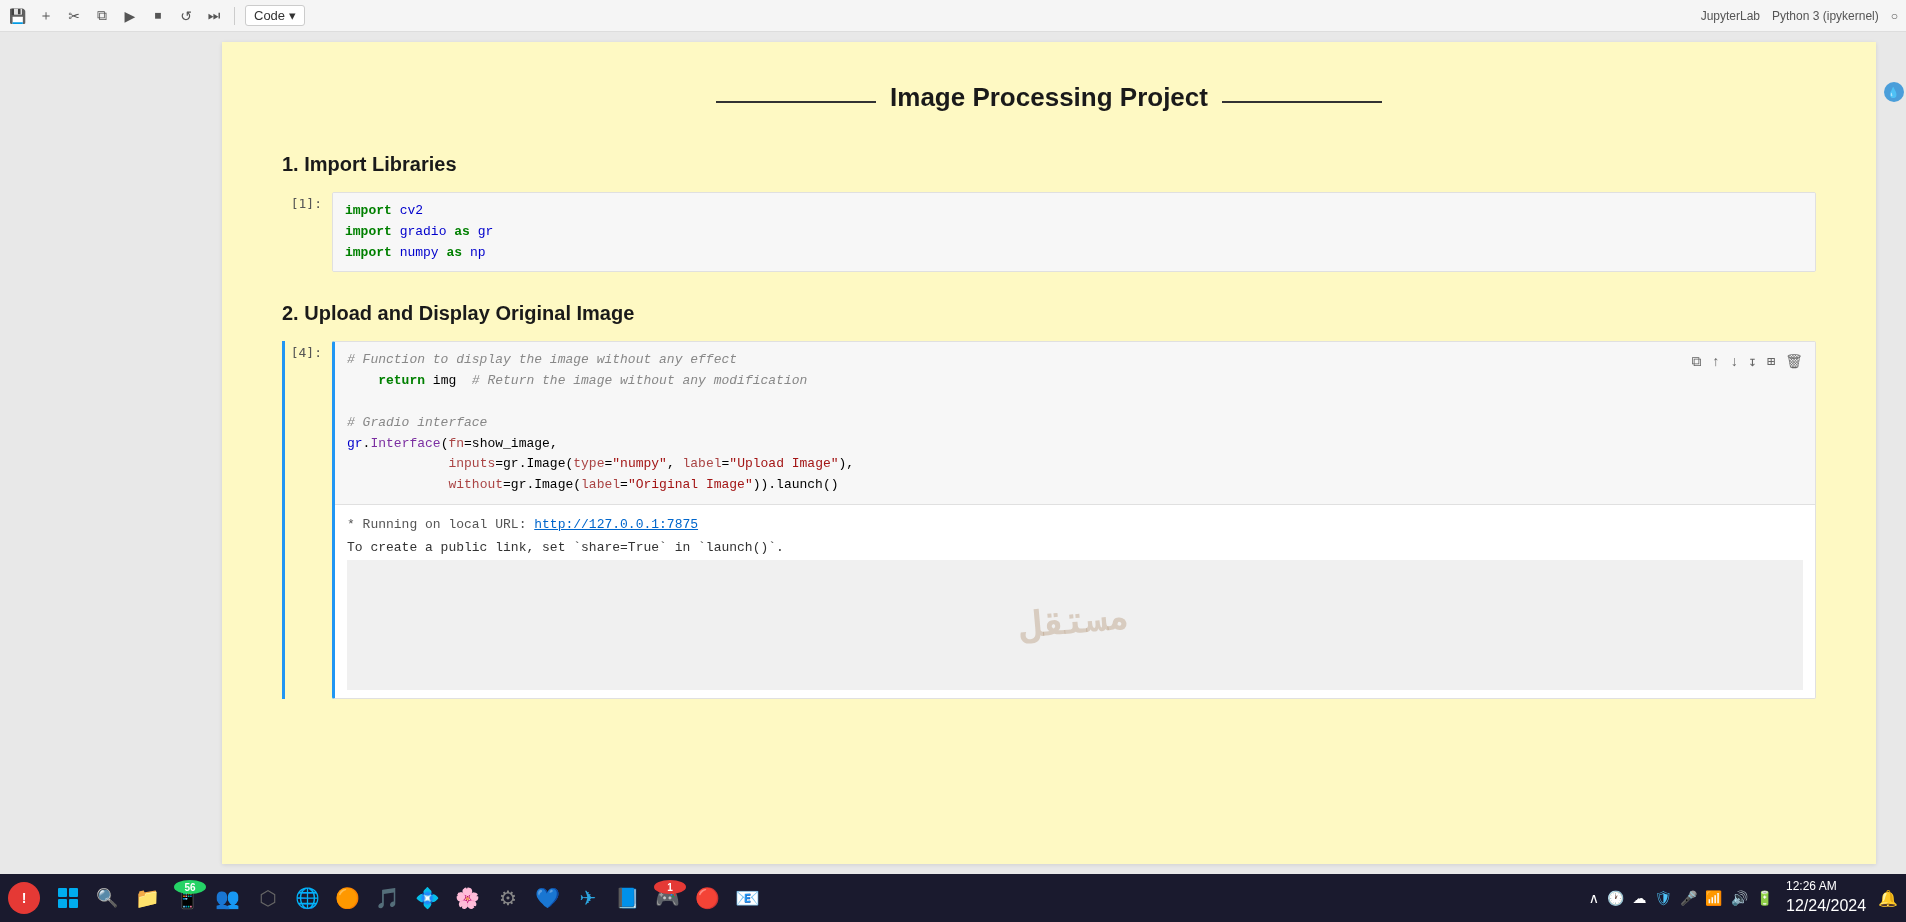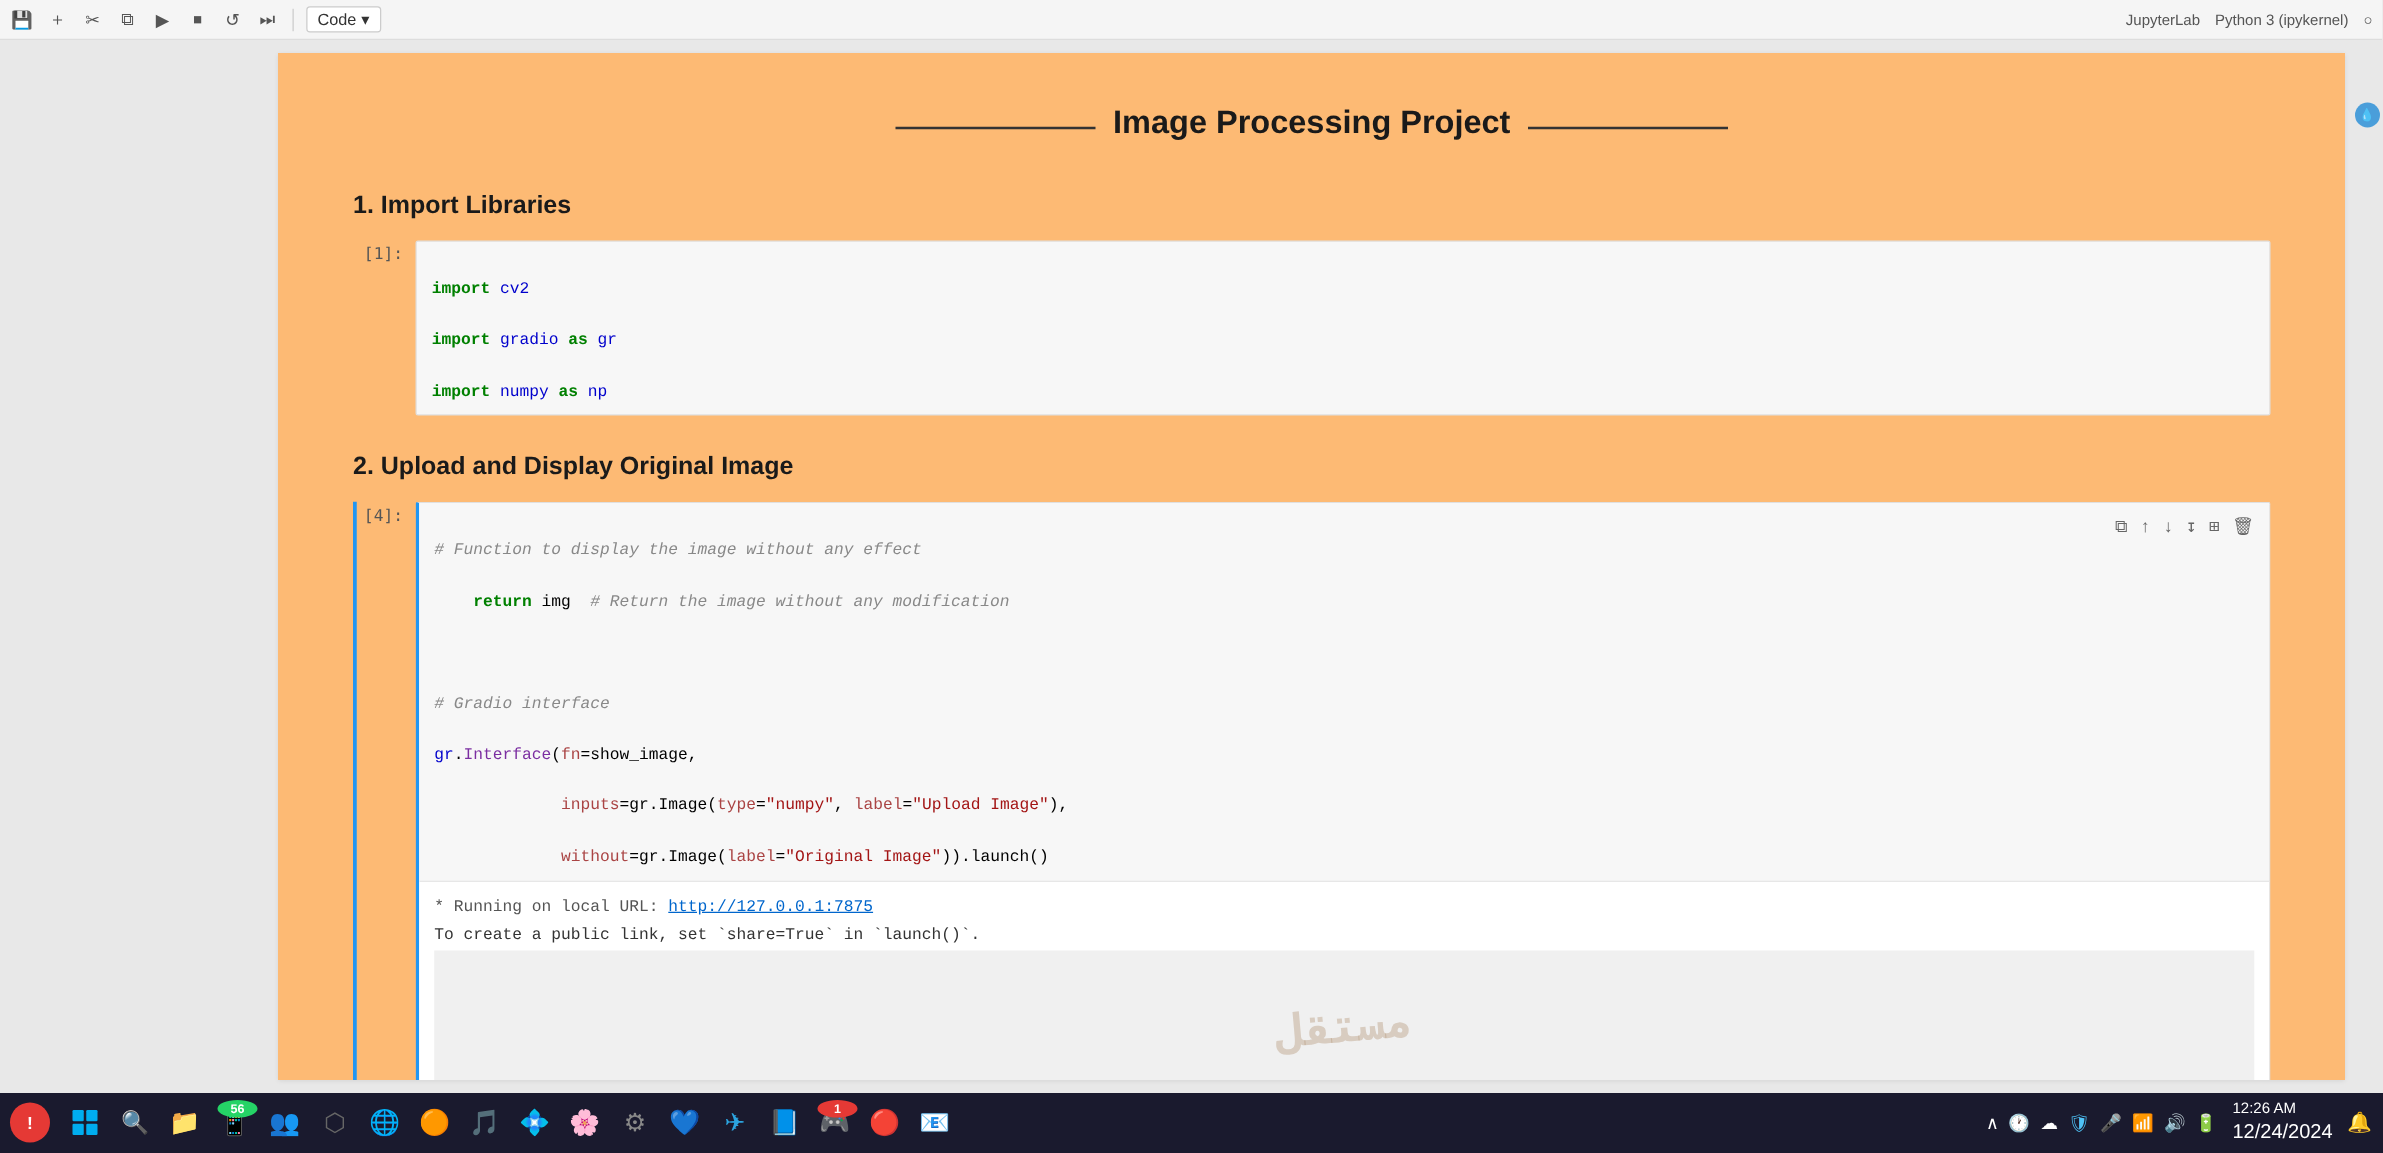--- a/index.html
+++ b/index.html
@@ -69,21 +69,21 @@
     
     .left-sidebar {
       width: 222px;
       background: #e8e8e8;
       flex-shrink: 0;
     }
 
     
     .notebook-area {
       flex: 1;
-      background: #fdba74;
+      background: #fef9c3;
       overflow-y: auto;
       margin: 10px 10px 10px 0;
       box-shadow: 0 1px 4px rgba(0,0,0,0.1);
     }
 
     
     .right-sidebar {
       width: 20px;
       background: #e8e8e8;
       flex-shrink: 0;
@@ -330,21 +330,20 @@
       cursor: pointer;
     }
 
     .section2-header {
       margin-top: 30px;
     }
 
     .code-line {
       display: block;
       white-space: pre;
-      margin-top: 20px;
     }
   </style>
 </head>
 <body>
 
 <div class="top-toolbar">
   <div class="toolbar-icon">💾</div>
   <div class="toolbar-icon">＋</div>
   <div class="toolbar-icon">✂</div>
   <div class="toolbar-icon">⧉</div>

